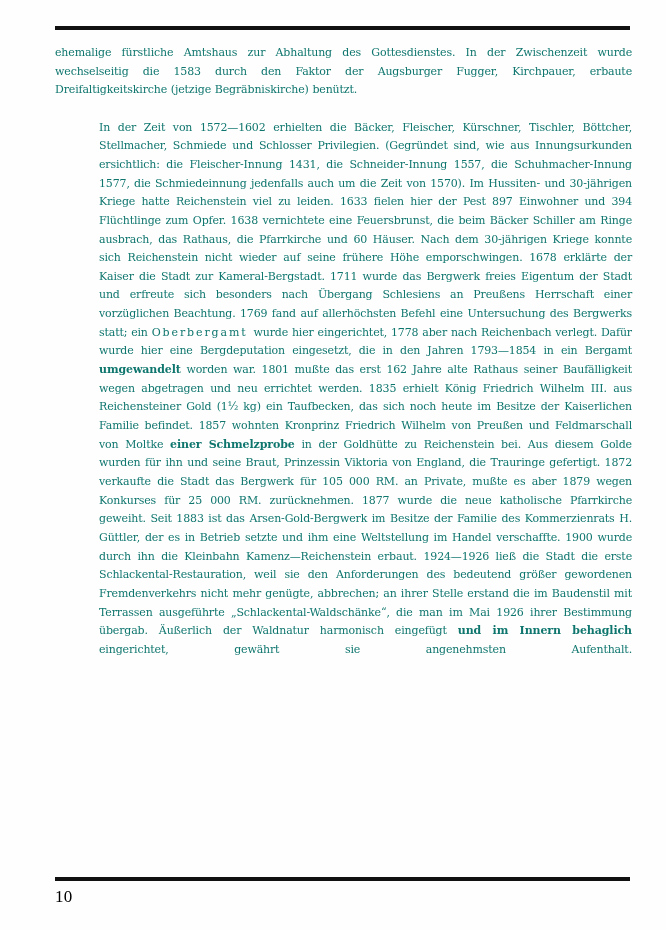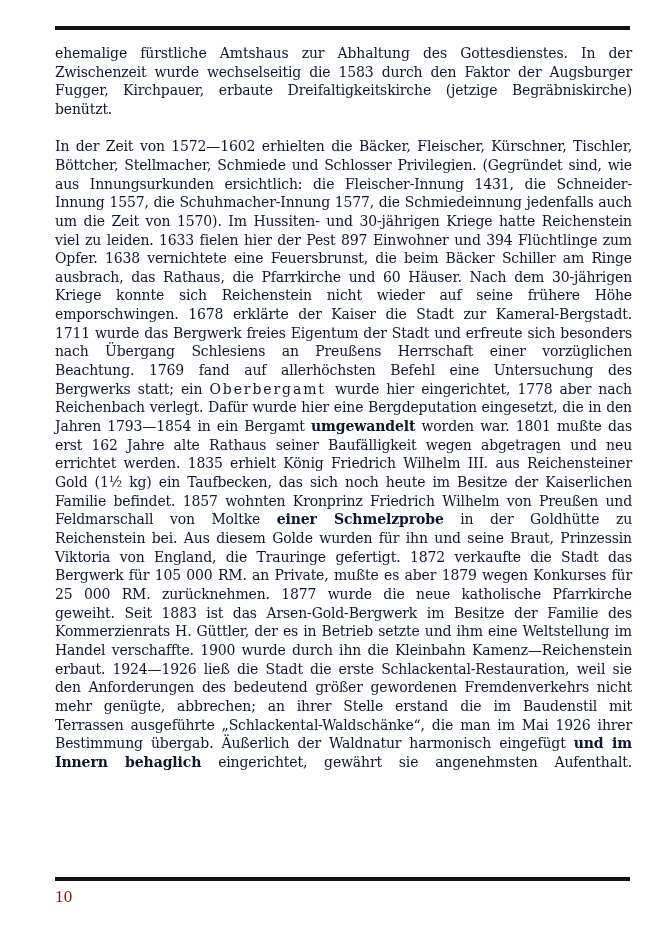--- a/index.html
+++ b/index.html
@@ -38,31 +38,32 @@
     position: absolute;
     left: 55px;
     top: 44px;
     width: 577px;
   }
 
   
   p.para {
     margin: 0 0 0 0;
     font-family: "DejaVu Serif", "Liberation Serif", serif;
-    font-size: 14px;
+    font-size: 11px;
     line-height: 18.65px;
-    color: #0f172a;
+    color: #0f766e;
     text-align: justify;
     text-align-last: left;
     word-spacing: 0.4px;
     letter-spacing: -0.15px;
     -webkit-font-smoothing: none;
   }
   p.para + p.para {
     margin-top: 18.6px;
+    margin-left: 44px;
   }
   p.para.last {
     margin-top: 37px;
   }
   p.para.justify-full {
     text-align-last: justify;
   }
 
   b.fett {
     font-weight: 700;
@@ -74,21 +75,21 @@
   }
 
   
   .folio {
     position: absolute;
     left: 55px;
     top: 887px;
     font-family: "Liberation Serif", "DejaVu Serif", serif;
     font-size: 17px;
     line-height: 20px;
-    color: #7f1d1d;
+    color: #000000;
     letter-spacing: 0.2px;
   }
 </style>
 </head>
 <body>
 
 <div class="page">
 
   <div class="rule rule-top"></div>
 

